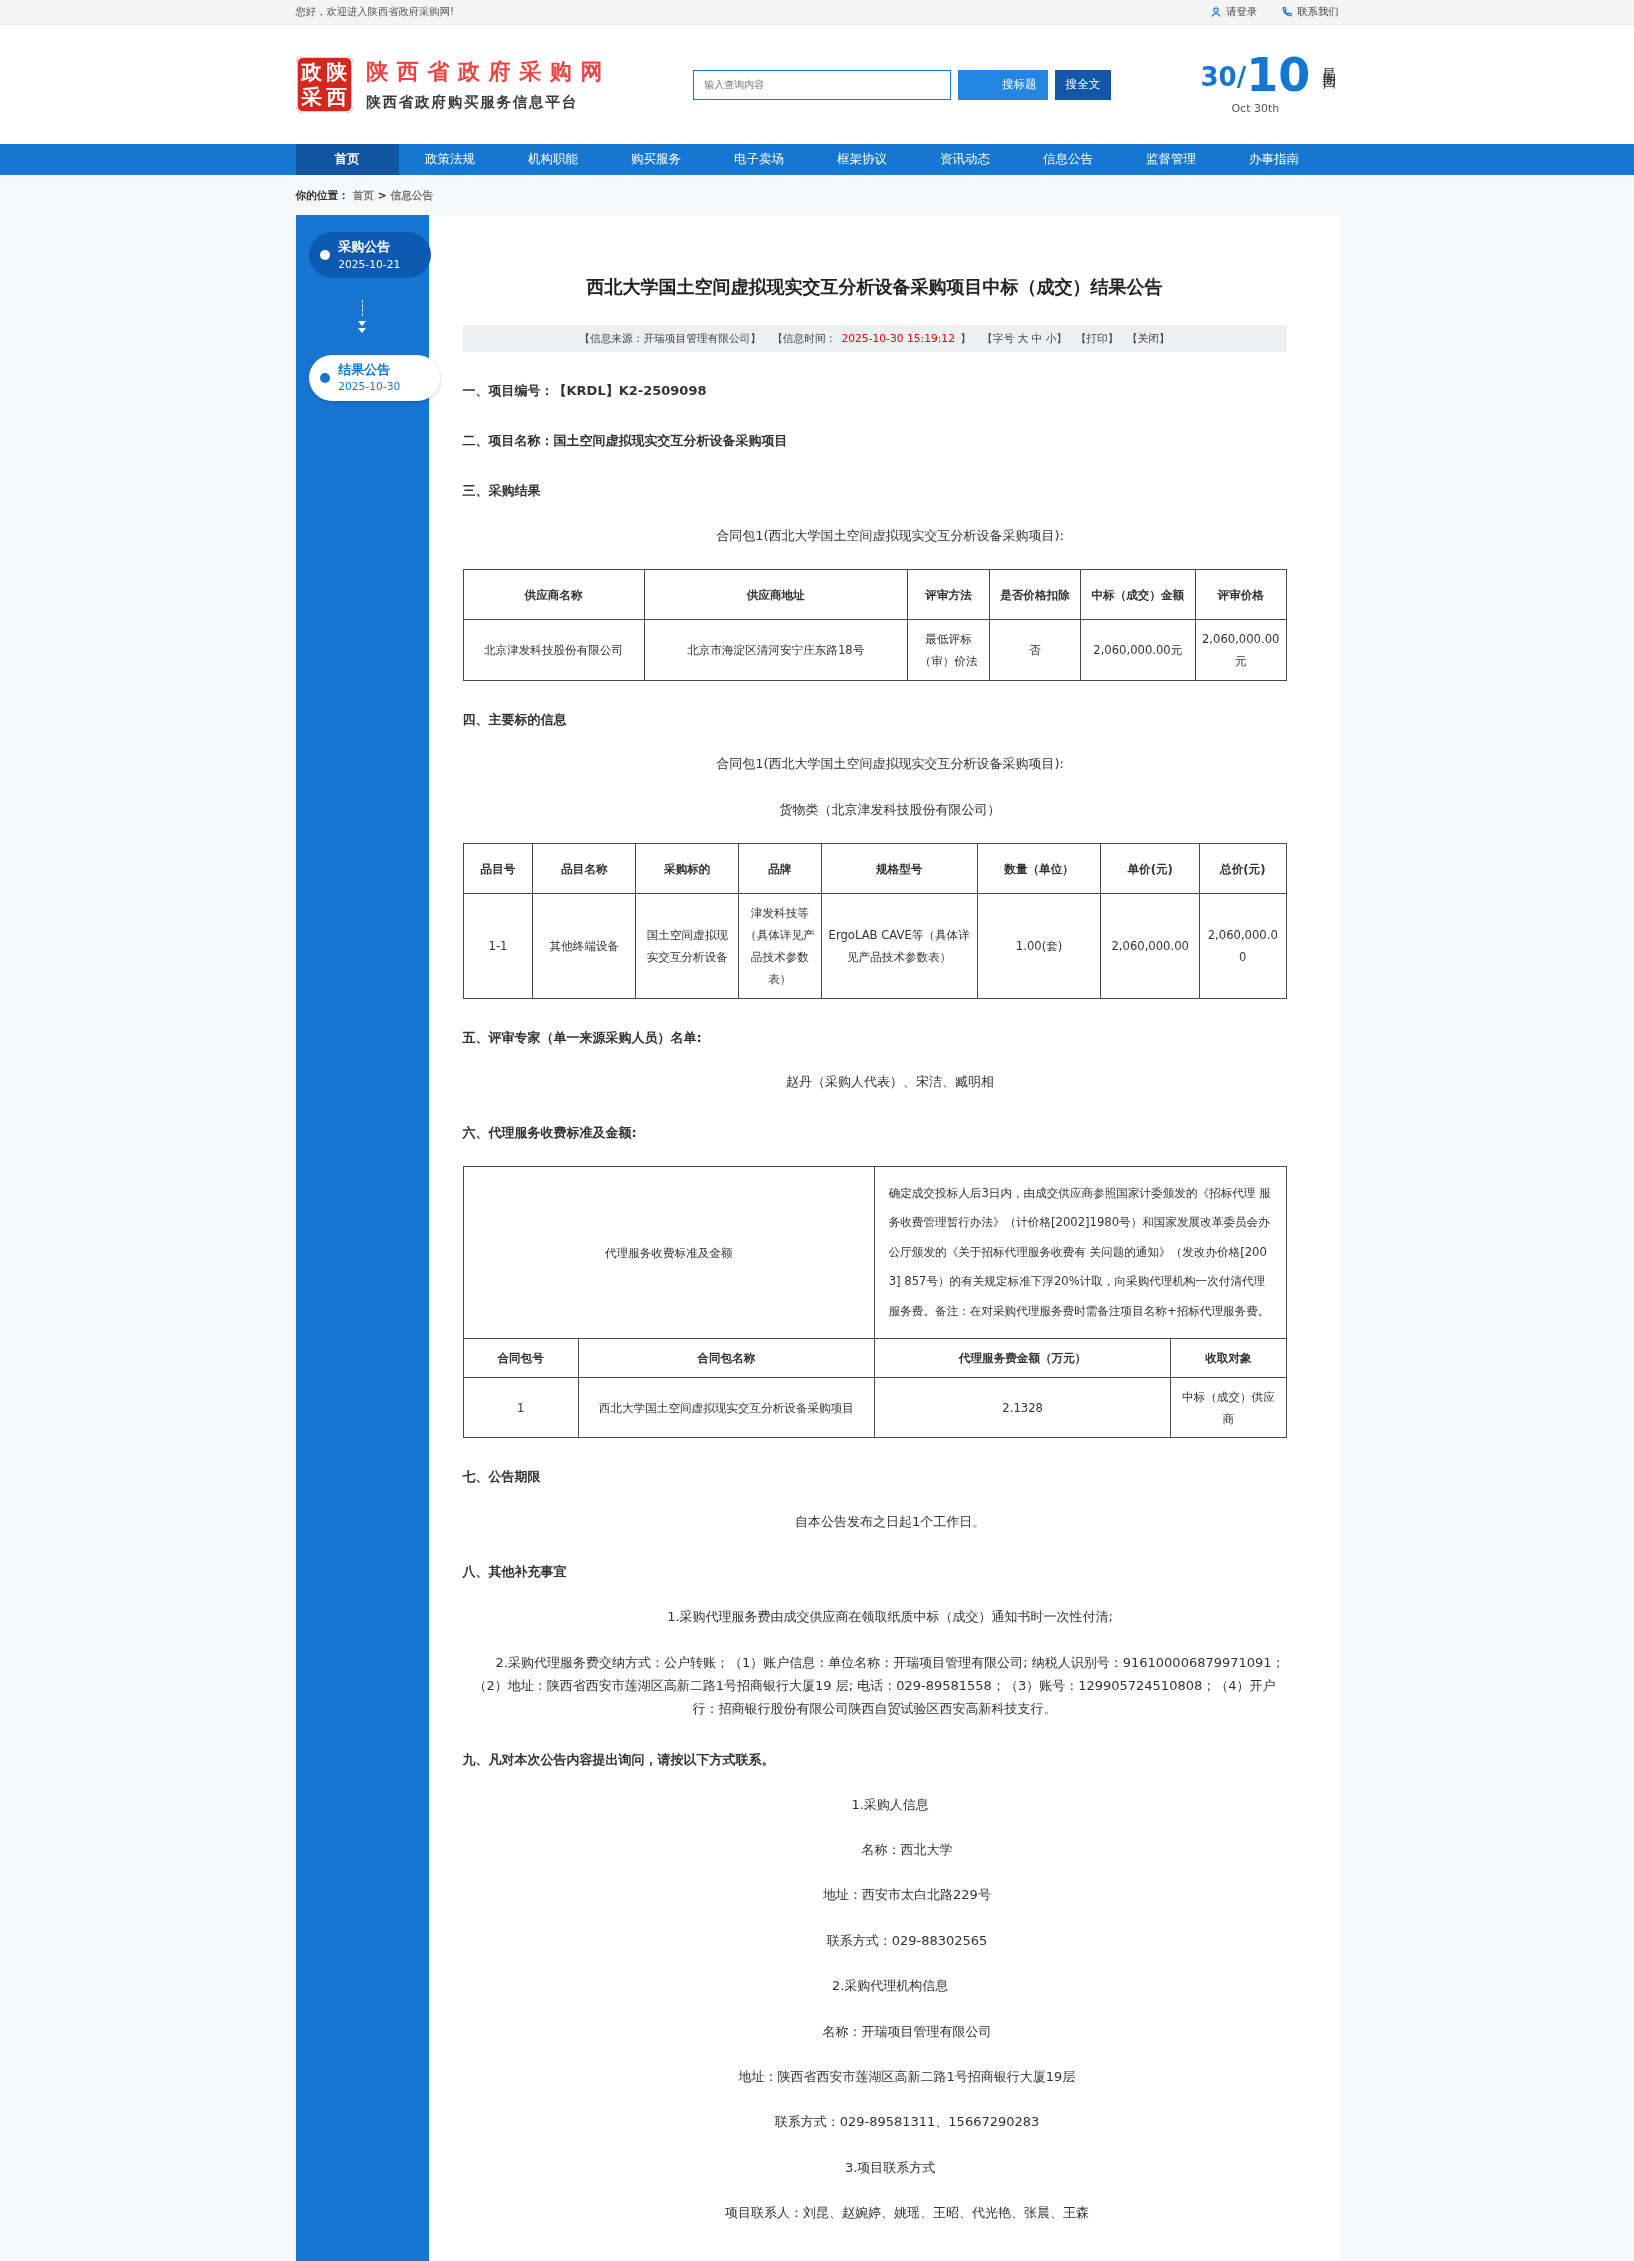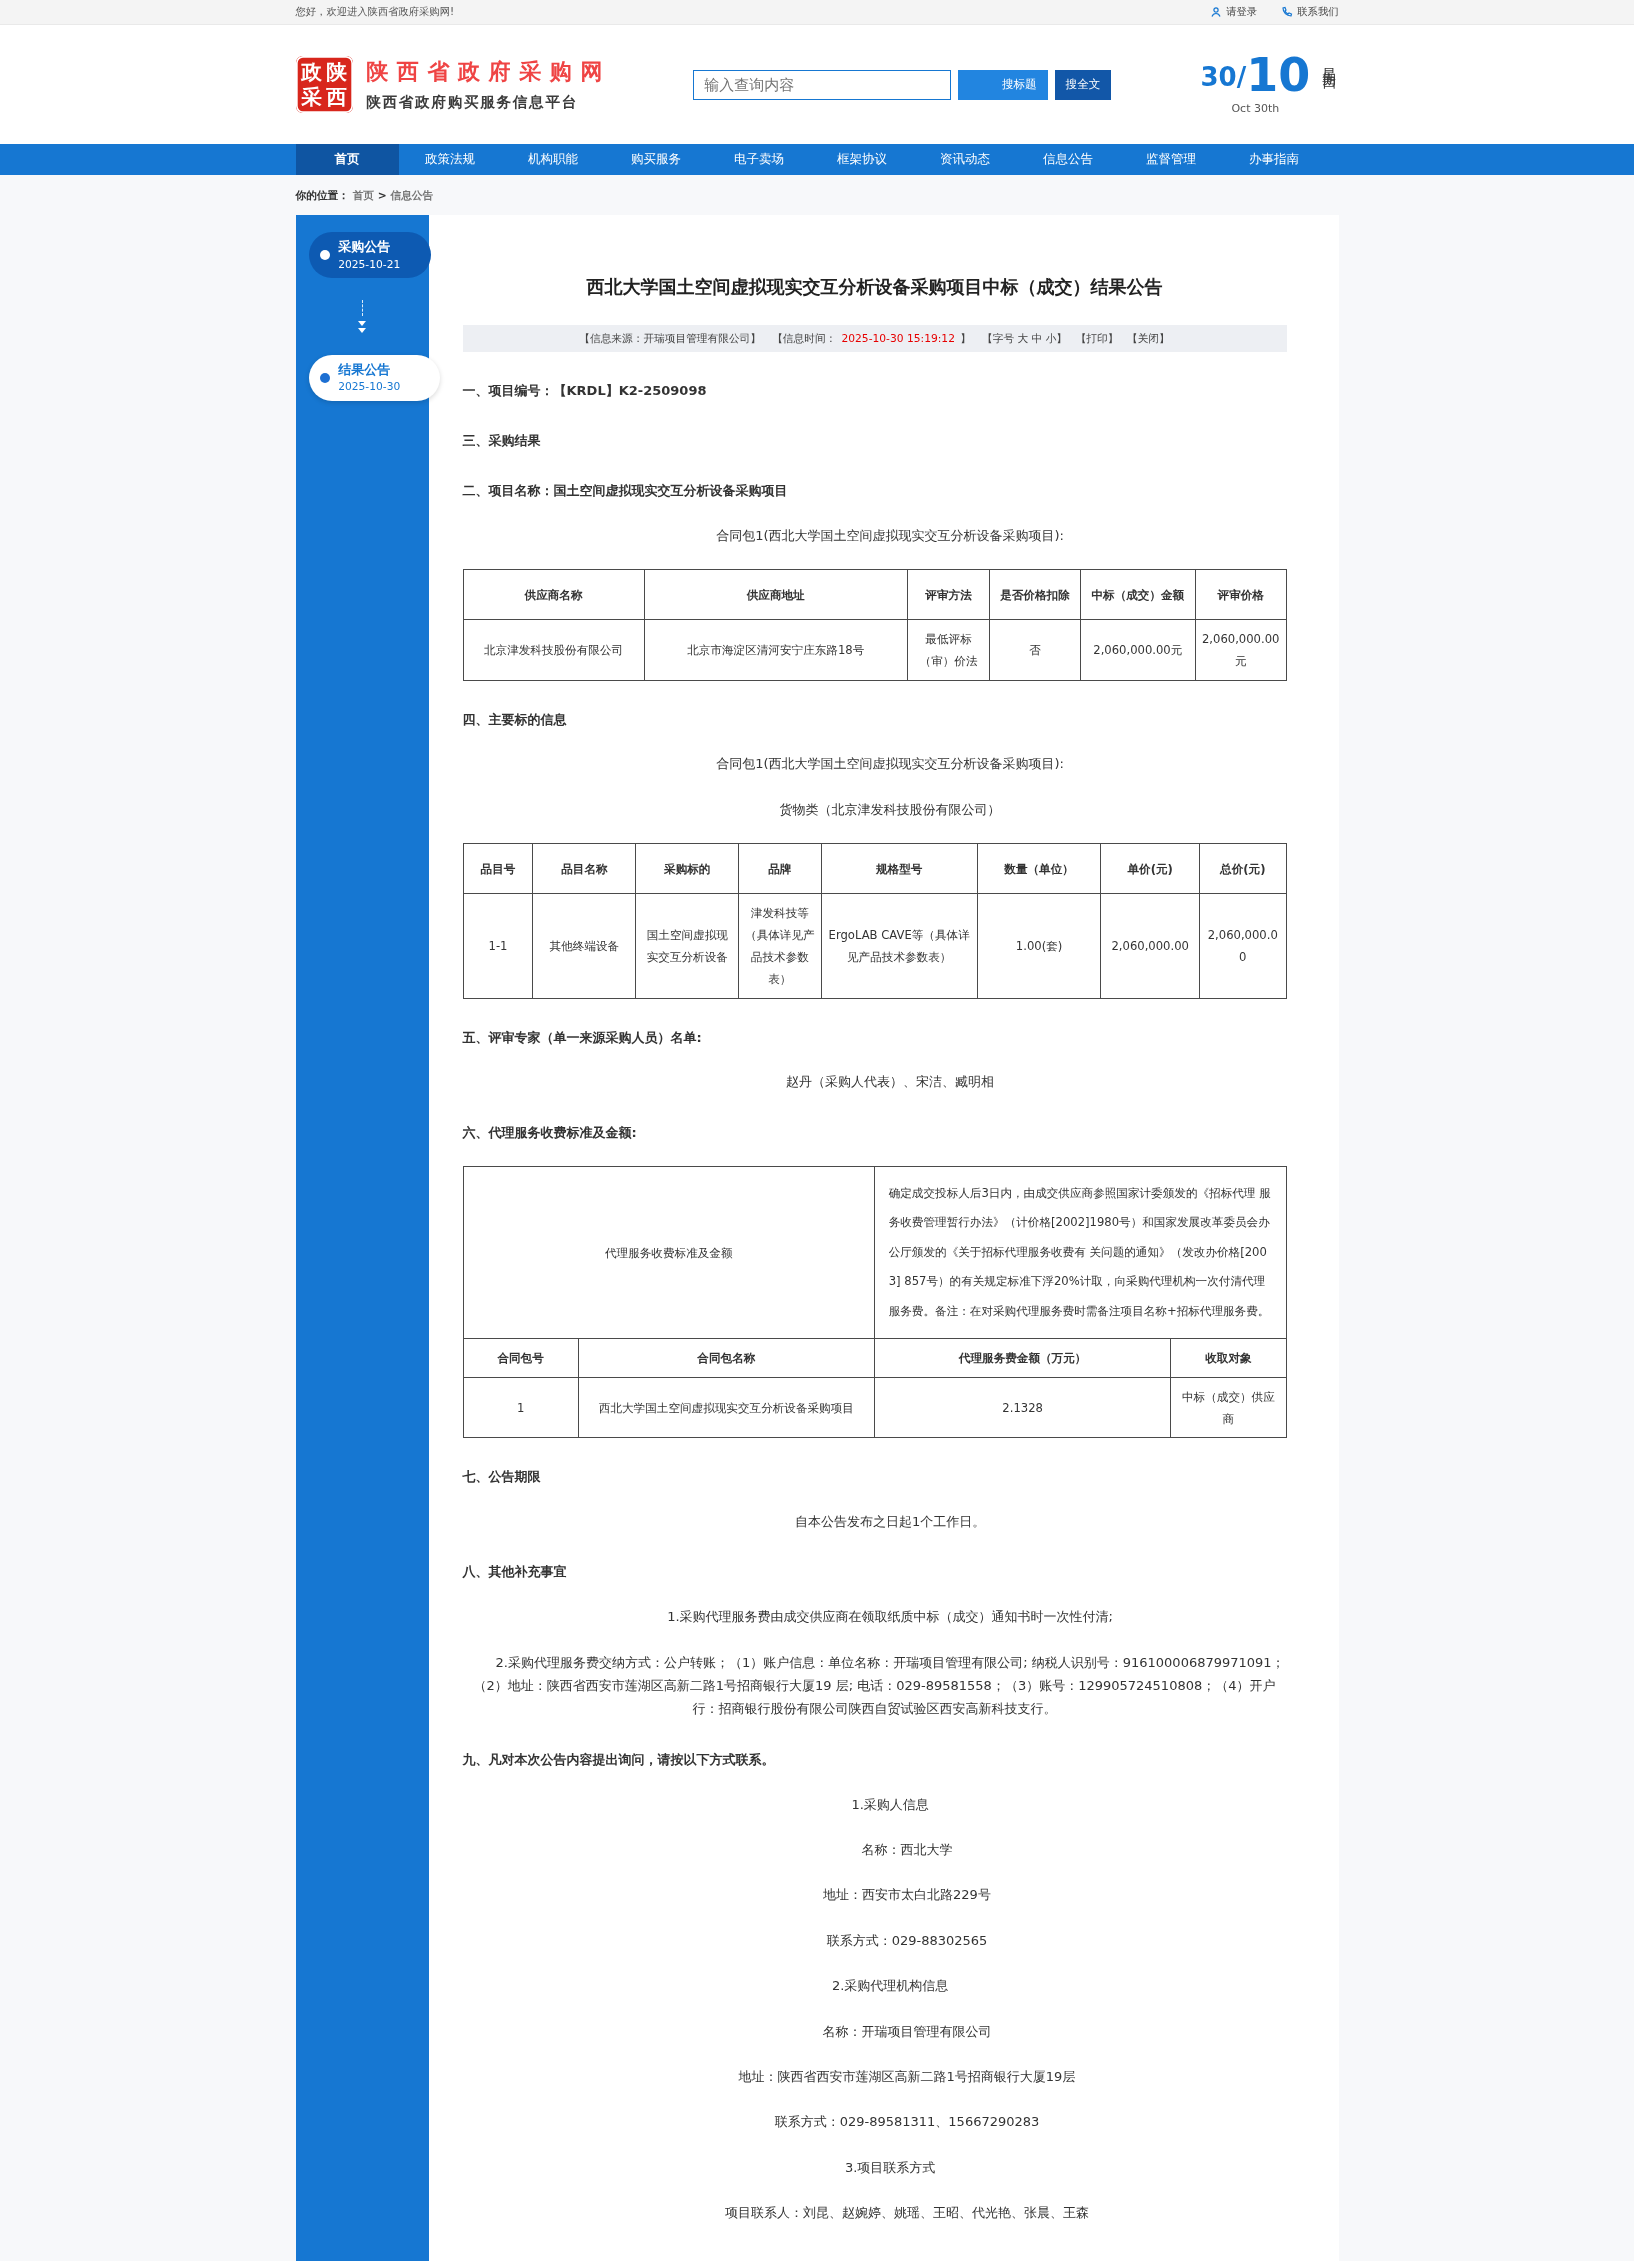--- a/index.html
+++ b/index.html
@@ -18,21 +18,21 @@
   .site-header { background:#fff; }
   .header-inner { display:flex; align-items:center; height:119px; }
   .logo { width:57px; height:57px; background:#d8261c; border-radius:6.9px; display:grid;
           grid-template-columns:1fr 1fr; place-items:center; padding:3.4px; flex-shrink:0;
           box-shadow: inset 0 0 0 1.7px #fff, inset 0 0 0 4.3px #d8261c; }
   .logo span { color:#fff; font-weight:bold; font-size:20.6px; line-height:1; }
   .brand-text { margin-left:13.7px; }
   .site-name { margin:0; font-size:22px; letter-spacing:8.6px; color:#ef4444; font-weight:bold; }
   .site-subtitle { margin:6.9px 0 0; font-size:14.6px; letter-spacing:1.7px; color:#3c3c3c; font-weight:bold; }
   .search { margin-left:82px; display:flex; align-items:center; }
-  .search-input { width:258px; height:30px; border:1.7px solid #1677d2; padding:0 10.3px; font-size:15px; color:#333; outline:none; background:#fff; }
+  .search-input { width:258px; height:30px; border:1.7px solid #1677d2; padding:0 10.3px; font-size:10px; color:#333; outline:none; background:#fff; }
   .search-btn { height:30px; border:none; color:#fff; font-size:11.6px; padding:0 11px; margin-left:6.9px; cursor:pointer; font-family:inherit; }
   .btn-title { background:#2285e0;padding-left:44px; }
   .btn-full  { background:#1257a8; }
   .date-widget { margin-left:auto; display:flex; gap:10.3px; }
   .date-nums { display:flex; align-items:flex-start; color:#1677d2; }
   .date-day { font-size:26px; font-weight:bold; line-height:1; margin-top:10.3px; }
   .date-month { font-size:46px; font-weight:bold; line-height:0.95; }
   .date-en { font-size:11px; color:#555; margin-top:4.3px; text-align:center; }
   .weekday { writing-mode:vertical-rl; text-orientation:upright; font-size:13.7px; color:#333; letter-spacing:4.3px; margin-top:3.4px; }
 
@@ -202,23 +202,23 @@
 
     <div class="meta-bar">
       <span>【信息来源：开瑞项目管理有限公司】</span>
       <span><span>【信息时间：</span><span class="meta-time">2025-10-30 15:19:12</span><span>】</span></span>
       <span>【字号 大 中 小】</span>
       <span>【打印】</span>
       <span>【关闭】</span>
     </div>
 
     <p class="sec-head">一、项目编号：【KRDL】K2-2509098</p>
+    <p class="sec-head">二、项目名称：国土空间虚拟现实交互分析设备采购项目</p>
+
     <p class="sec-head">三、采购结果</p>
-
-    <p class="sec-head">二、项目名称：国土空间虚拟现实交互分析设备采购项目</p>
     <p class="sec-p ind1">合同包1(西北大学国土空间虚拟现实交互分析设备采购项目):</p>
 
     <table class="result-table">
       <colgroup>
           <col style="width:22%">
           <col style="width:32%">
           <col style="width:10%">
           <col style="width:11%">
           <col style="width:14%">
           <col style="width:11%">

